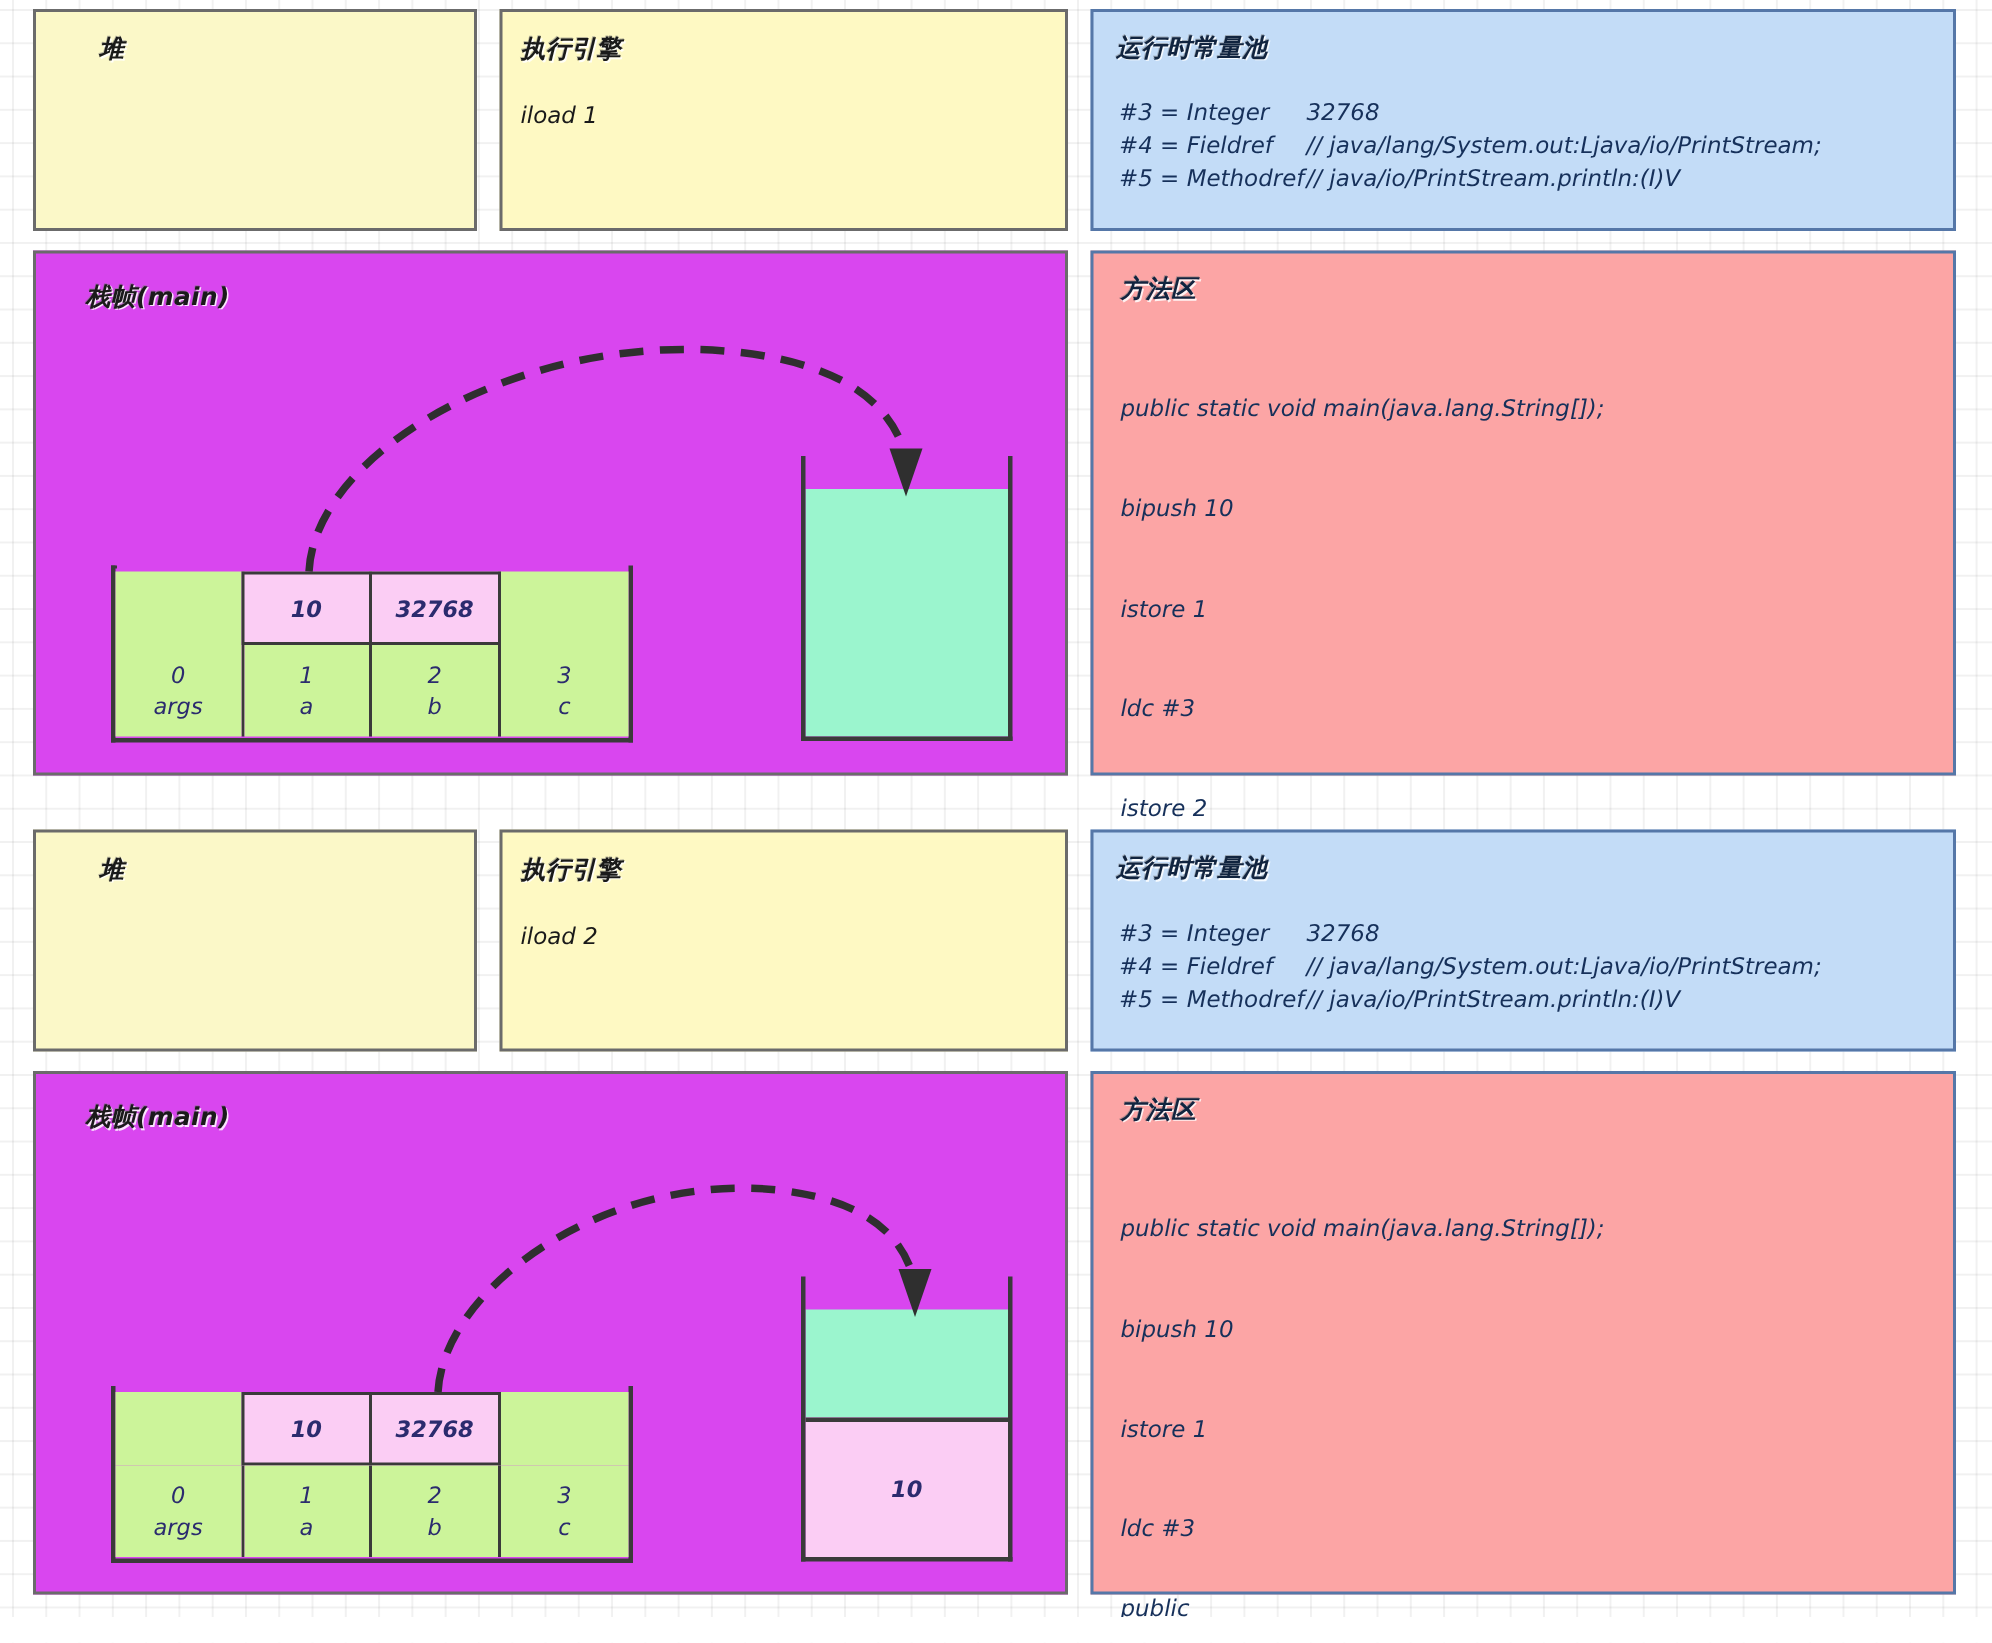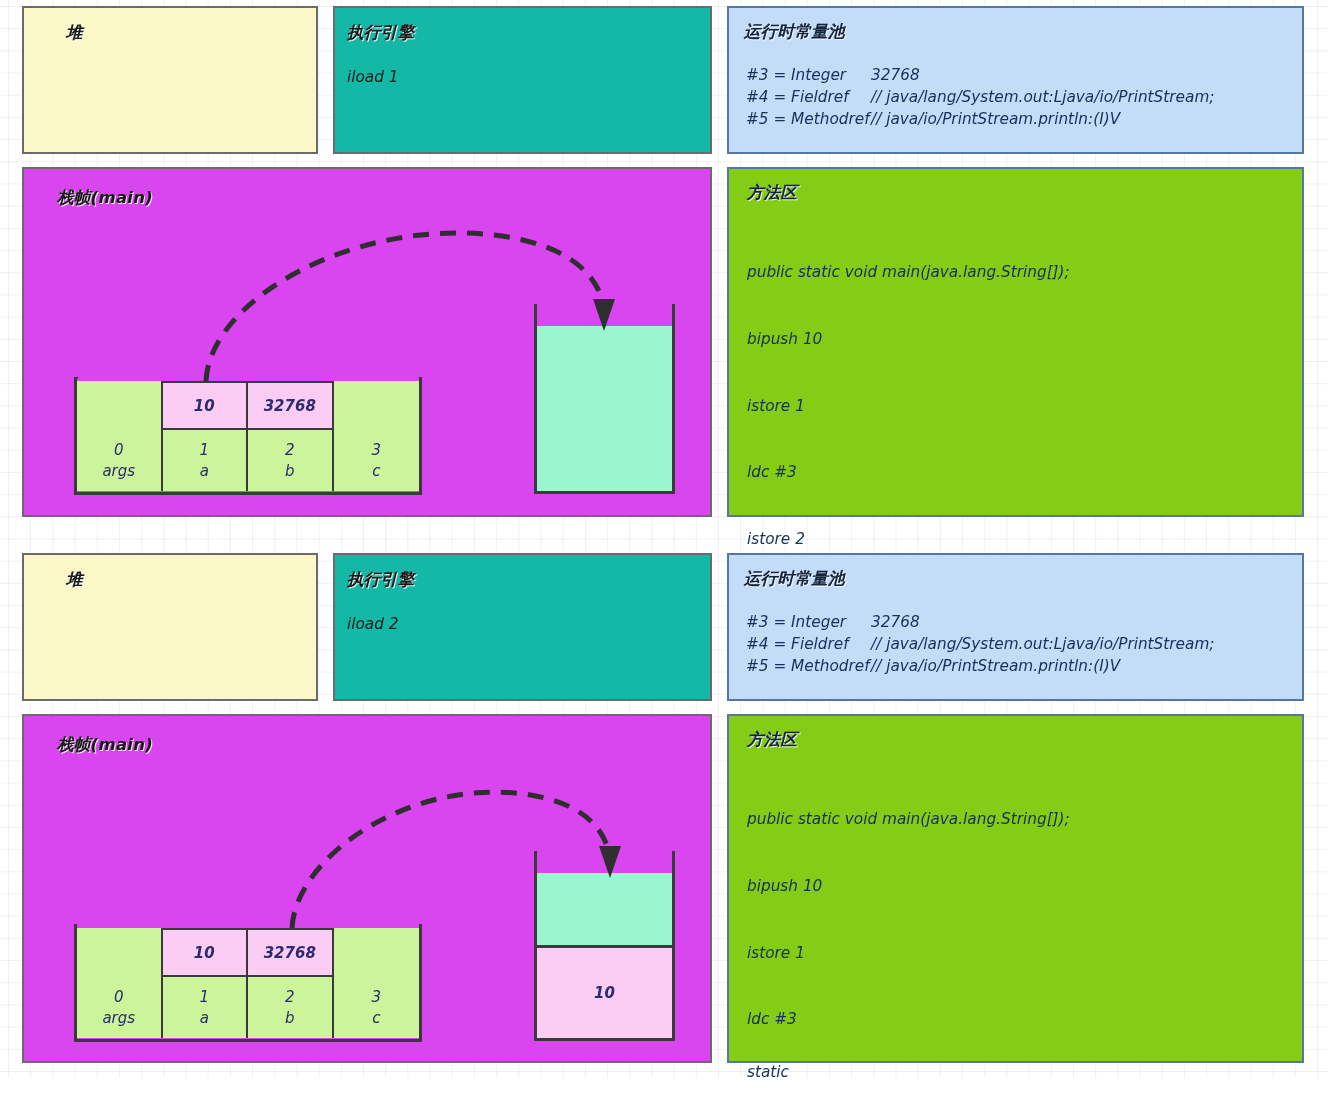--- a/index.html
+++ b/index.html
@@ -51,24 +51,24 @@
   }
   .box .body {
     font-style: italic;
     font-size: 15.3px;
     color: #1a1a1a;
     line-height: 22.2px;
     white-space: pre;
   }
 
   .heap-box     { background: #fbf8c8; }
-  .engine-box   { background: #14b8a6; text-decoration: underline; }
+  .engine-box   { background: #fef9c3; text-decoration: underline; }
   .pool-box     { background: #c3dcf7; border-color: #5577a8; }
   .frame-box    { background: #d946ef; }
-  .method-box   { background: #84cc16; border-color: #5577a8; }
+  .method-box   { background: #fca5a5; border-color: #5577a8; }
 
   .pool-box .title, .method-box .title { color: #11243f; }
   .pool-box .body,  .method-box .body  { color: #16305a; }
 
   
   .lvt { position: absolute; }
   .lvt .wall {
     position: absolute;
     background: #3a3a3a;
   }
@@ -246,21 +246,21 @@
       <div>istore 1</div>
       <div>ldc #3</div>
       <div>istore 2</div>
       <div>iload 1</div>
       <div>iload 2</div>
       <div>iadd</div>
       <div>istore 3</div>
       <div>getstatic #4I</div>
       <div>load 3</div>
       <div>invokevirtual #5</div>
-      <div>static</div>
+      <div>public</div>
     </div>
   </div>
 </div>
 
 <div class="panel">
 
   <div class="box heap-box" style="left:22px; top:553px; width:296px; height:148px;">
     <div class="title" style="position:absolute; left:42px; top:14px;">堆</div>
   </div>
 

